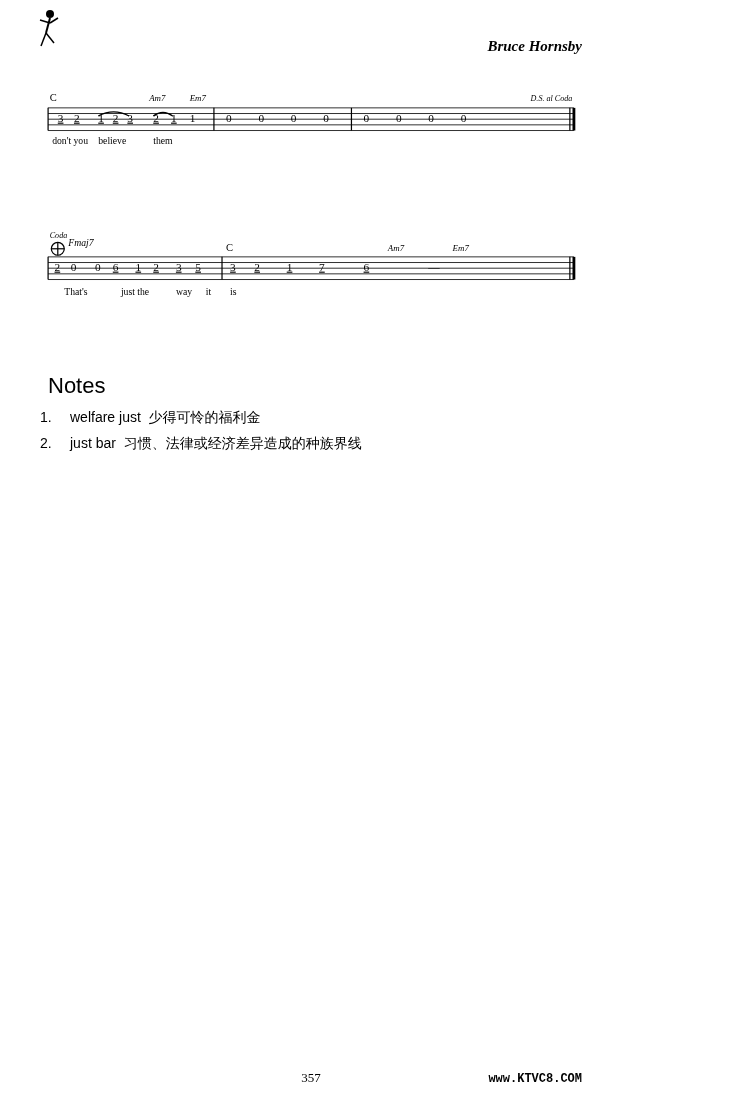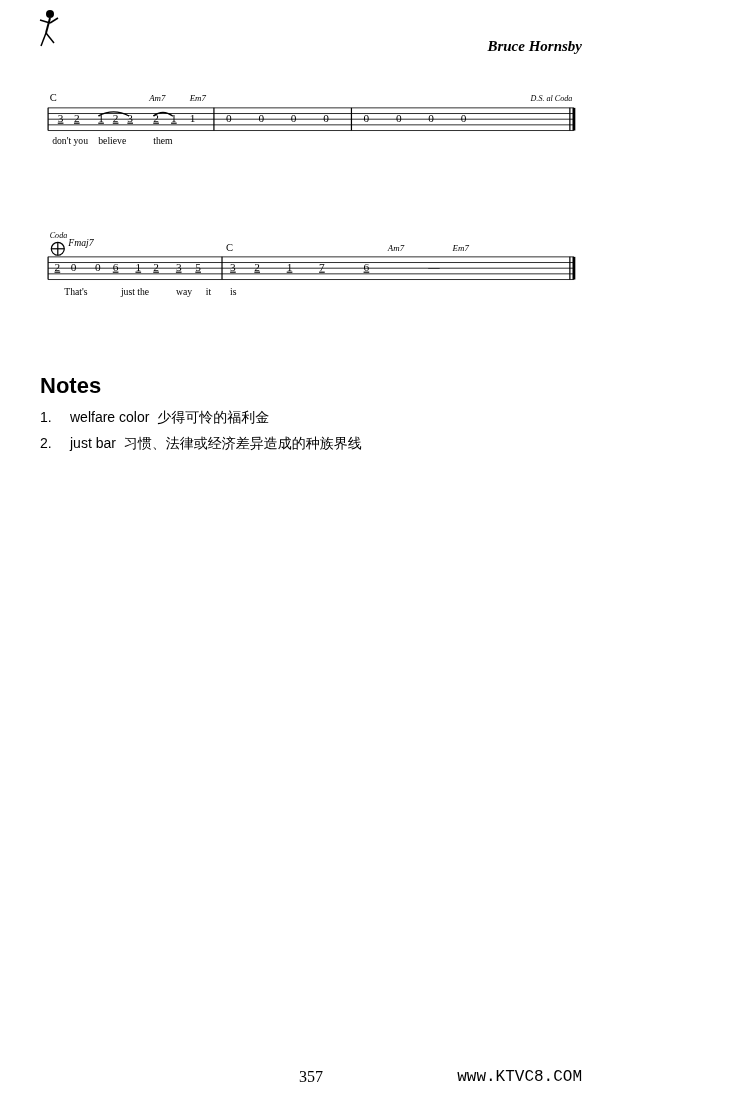--- a/index.html
+++ b/index.html
@@ -50,23 +50,24 @@
       margin-bottom: 50px;
     }
 
     
     .notes-section {
       margin-top: 30px;
     }
 
     .notes-title {
       font-size: 22px;
-      font-weight: bold;
+      font-weight: normal;
       font-family: Arial, sans-serif;
       margin-bottom: 10px;
+      margin-left: 8px;
     }
 
     .notes-list {
       list-style: none;
       font-size: 14px;
       font-family: Arial, sans-serif;
     }
 
     .notes-list li {
       margin-bottom: 8px;
@@ -82,31 +83,31 @@
     .note-bold {
       font-weight: normal;
     }
 
     
     .page-number {
       position: absolute;
       bottom: 30px;
       left: 50%;
       transform: translateX(-50%);
-      font-size: 16px;
+      font-size: 13px;
     }
 
     
     .website {
       position: absolute;
       bottom: 30px;
       right: 40px;
-      font-size: 16px;
+      font-size: 12px;
       font-family: 'Courier New', monospace;
-      font-weight: normal;
+      font-weight: bold;
     }
 
     
     .music-svg {
       width: 100%;
       overflow: visible;
     }
 
     
     .slur {
@@ -257,21 +258,21 @@
     </div>
 
   </div>
 
   <div class="notes-section">
     <div class="notes-title">Notes</div>
     <ul class="notes-list">
       <li>
         <span class="num">1.</span>
         <span>
-          <span>welfare color</span>&nbsp;&nbsp;<span>少得可怜的福利金</span>
+          <span>welfare just</span>&nbsp;&nbsp;<span>少得可怜的福利金</span>
         </span>
       </li>
       <li>
         <span class="num">2.</span>
         <span>
           <span>just bar</span>&nbsp;&nbsp;<span class="note-bold">习惯、法律或经济差异造成的种族界线</span>
         </span>
       </li>
     </ul>
   </div>

